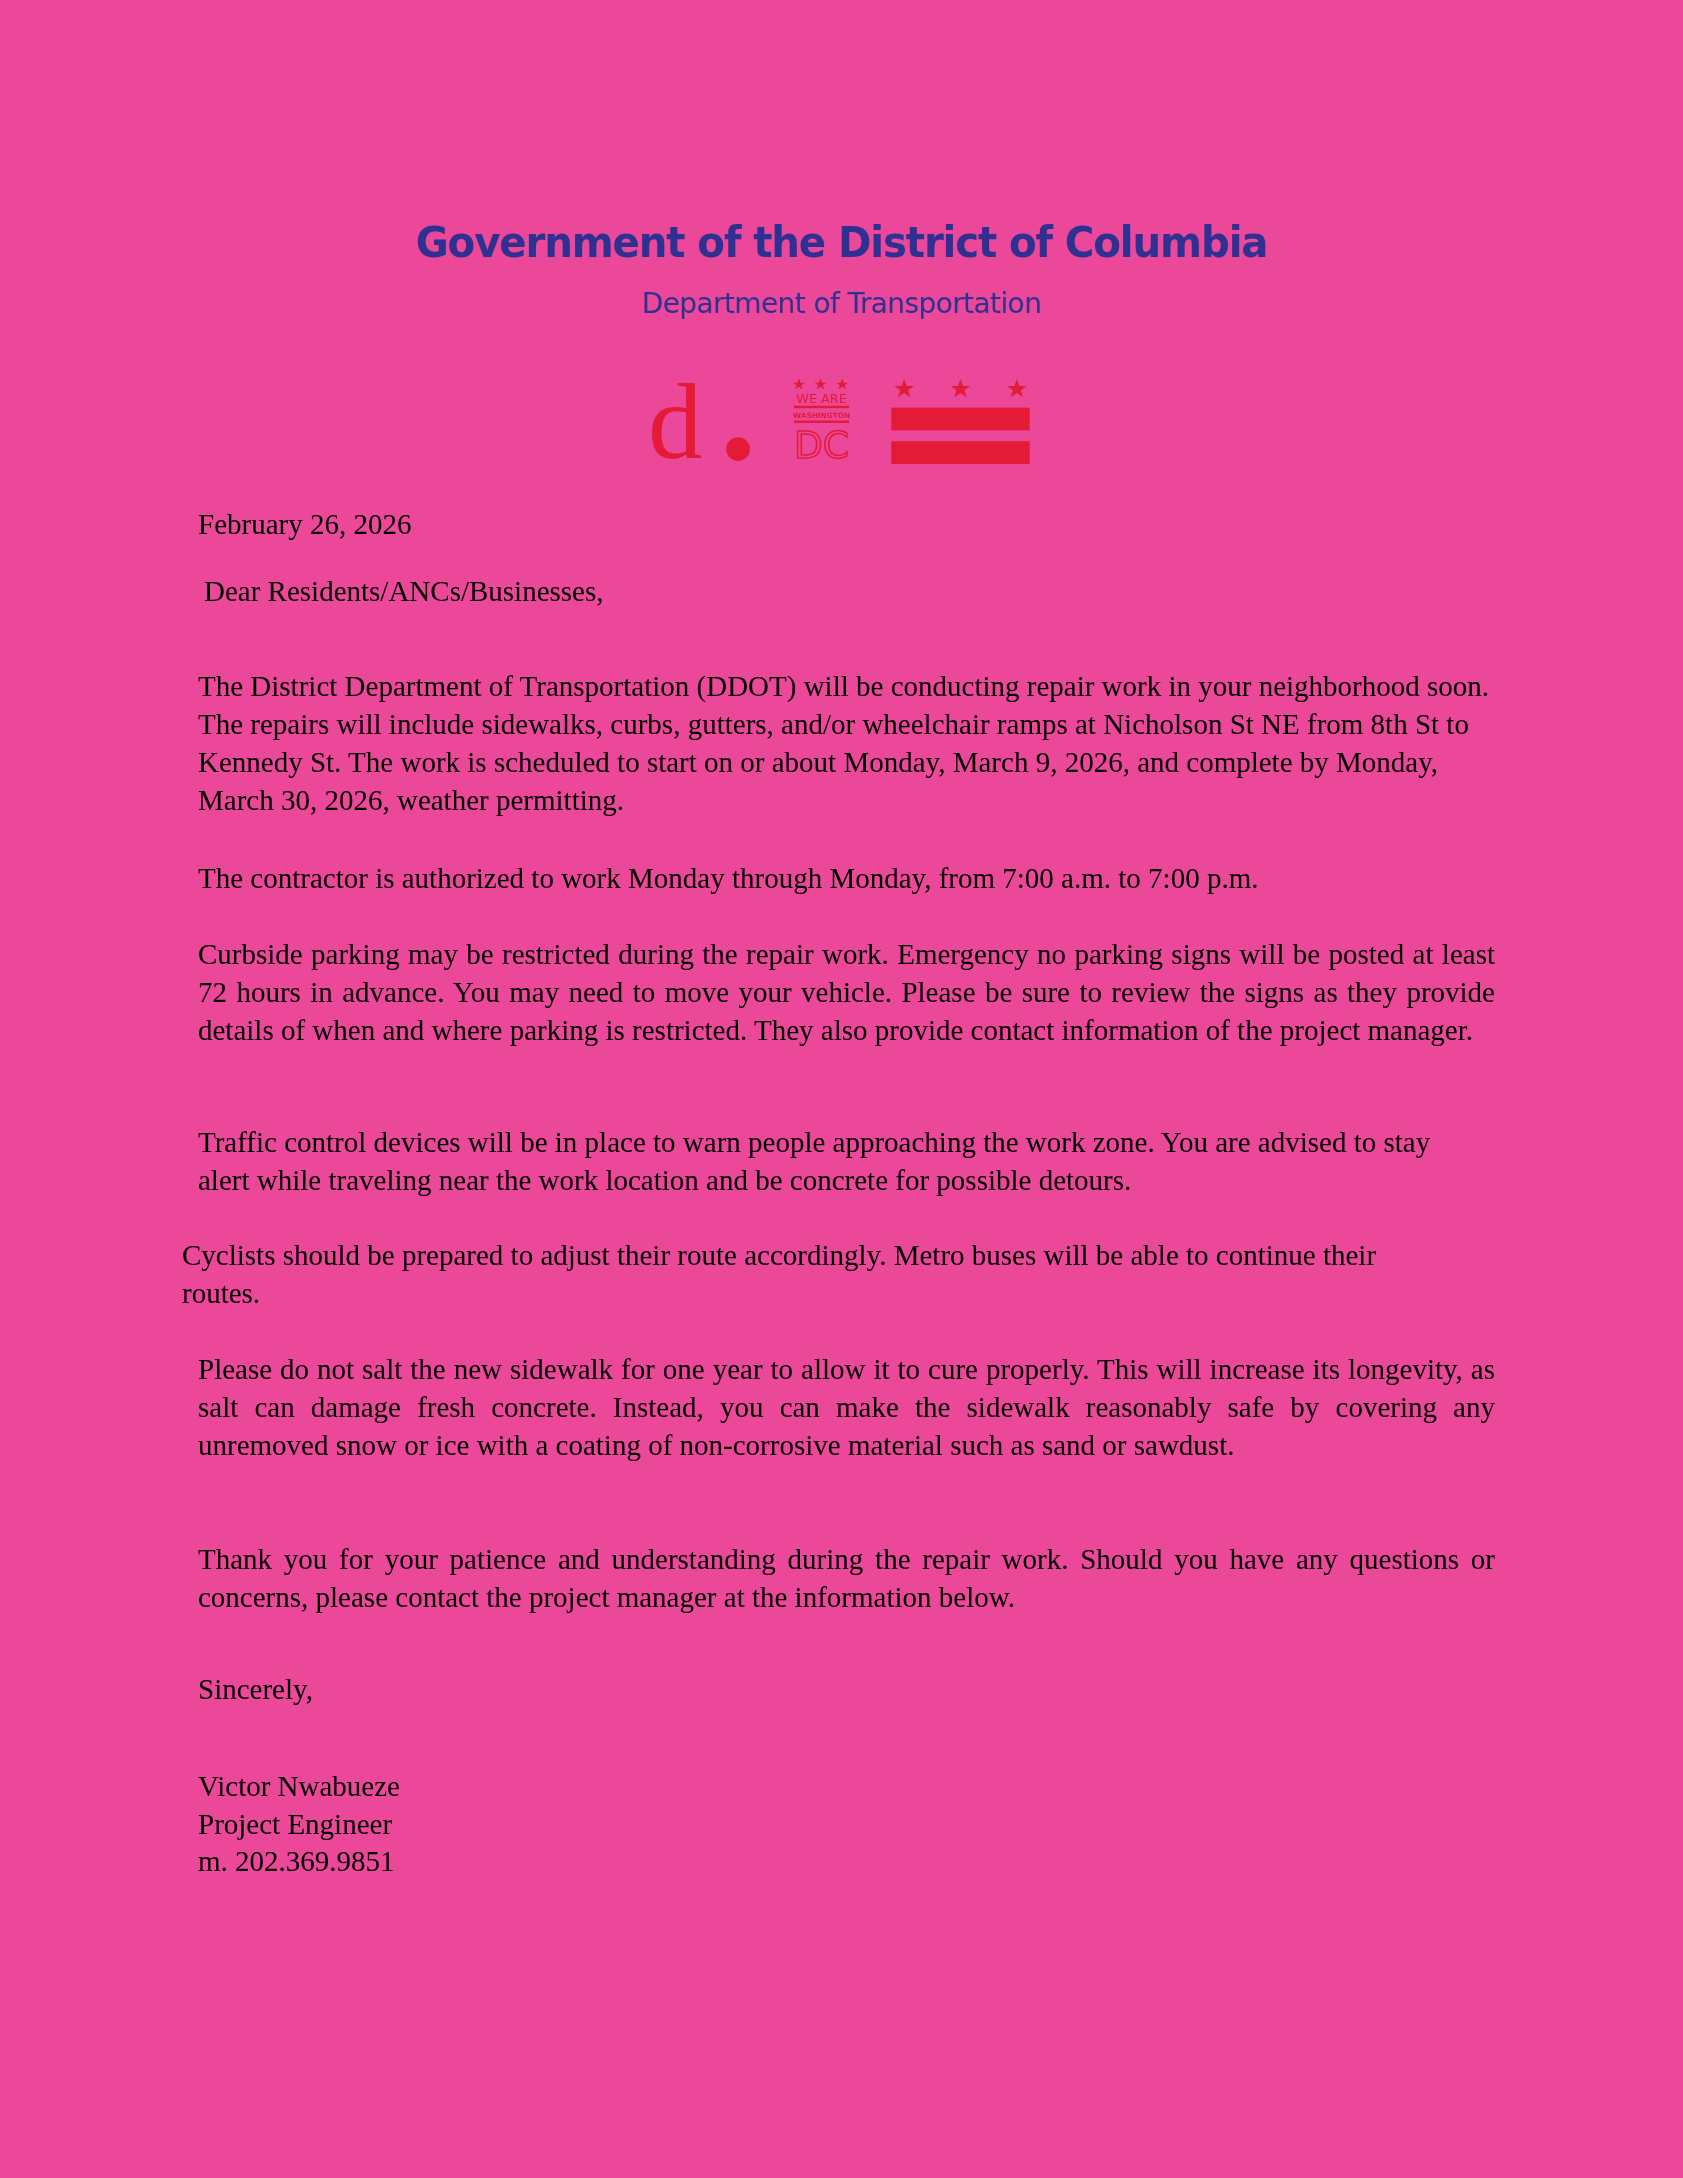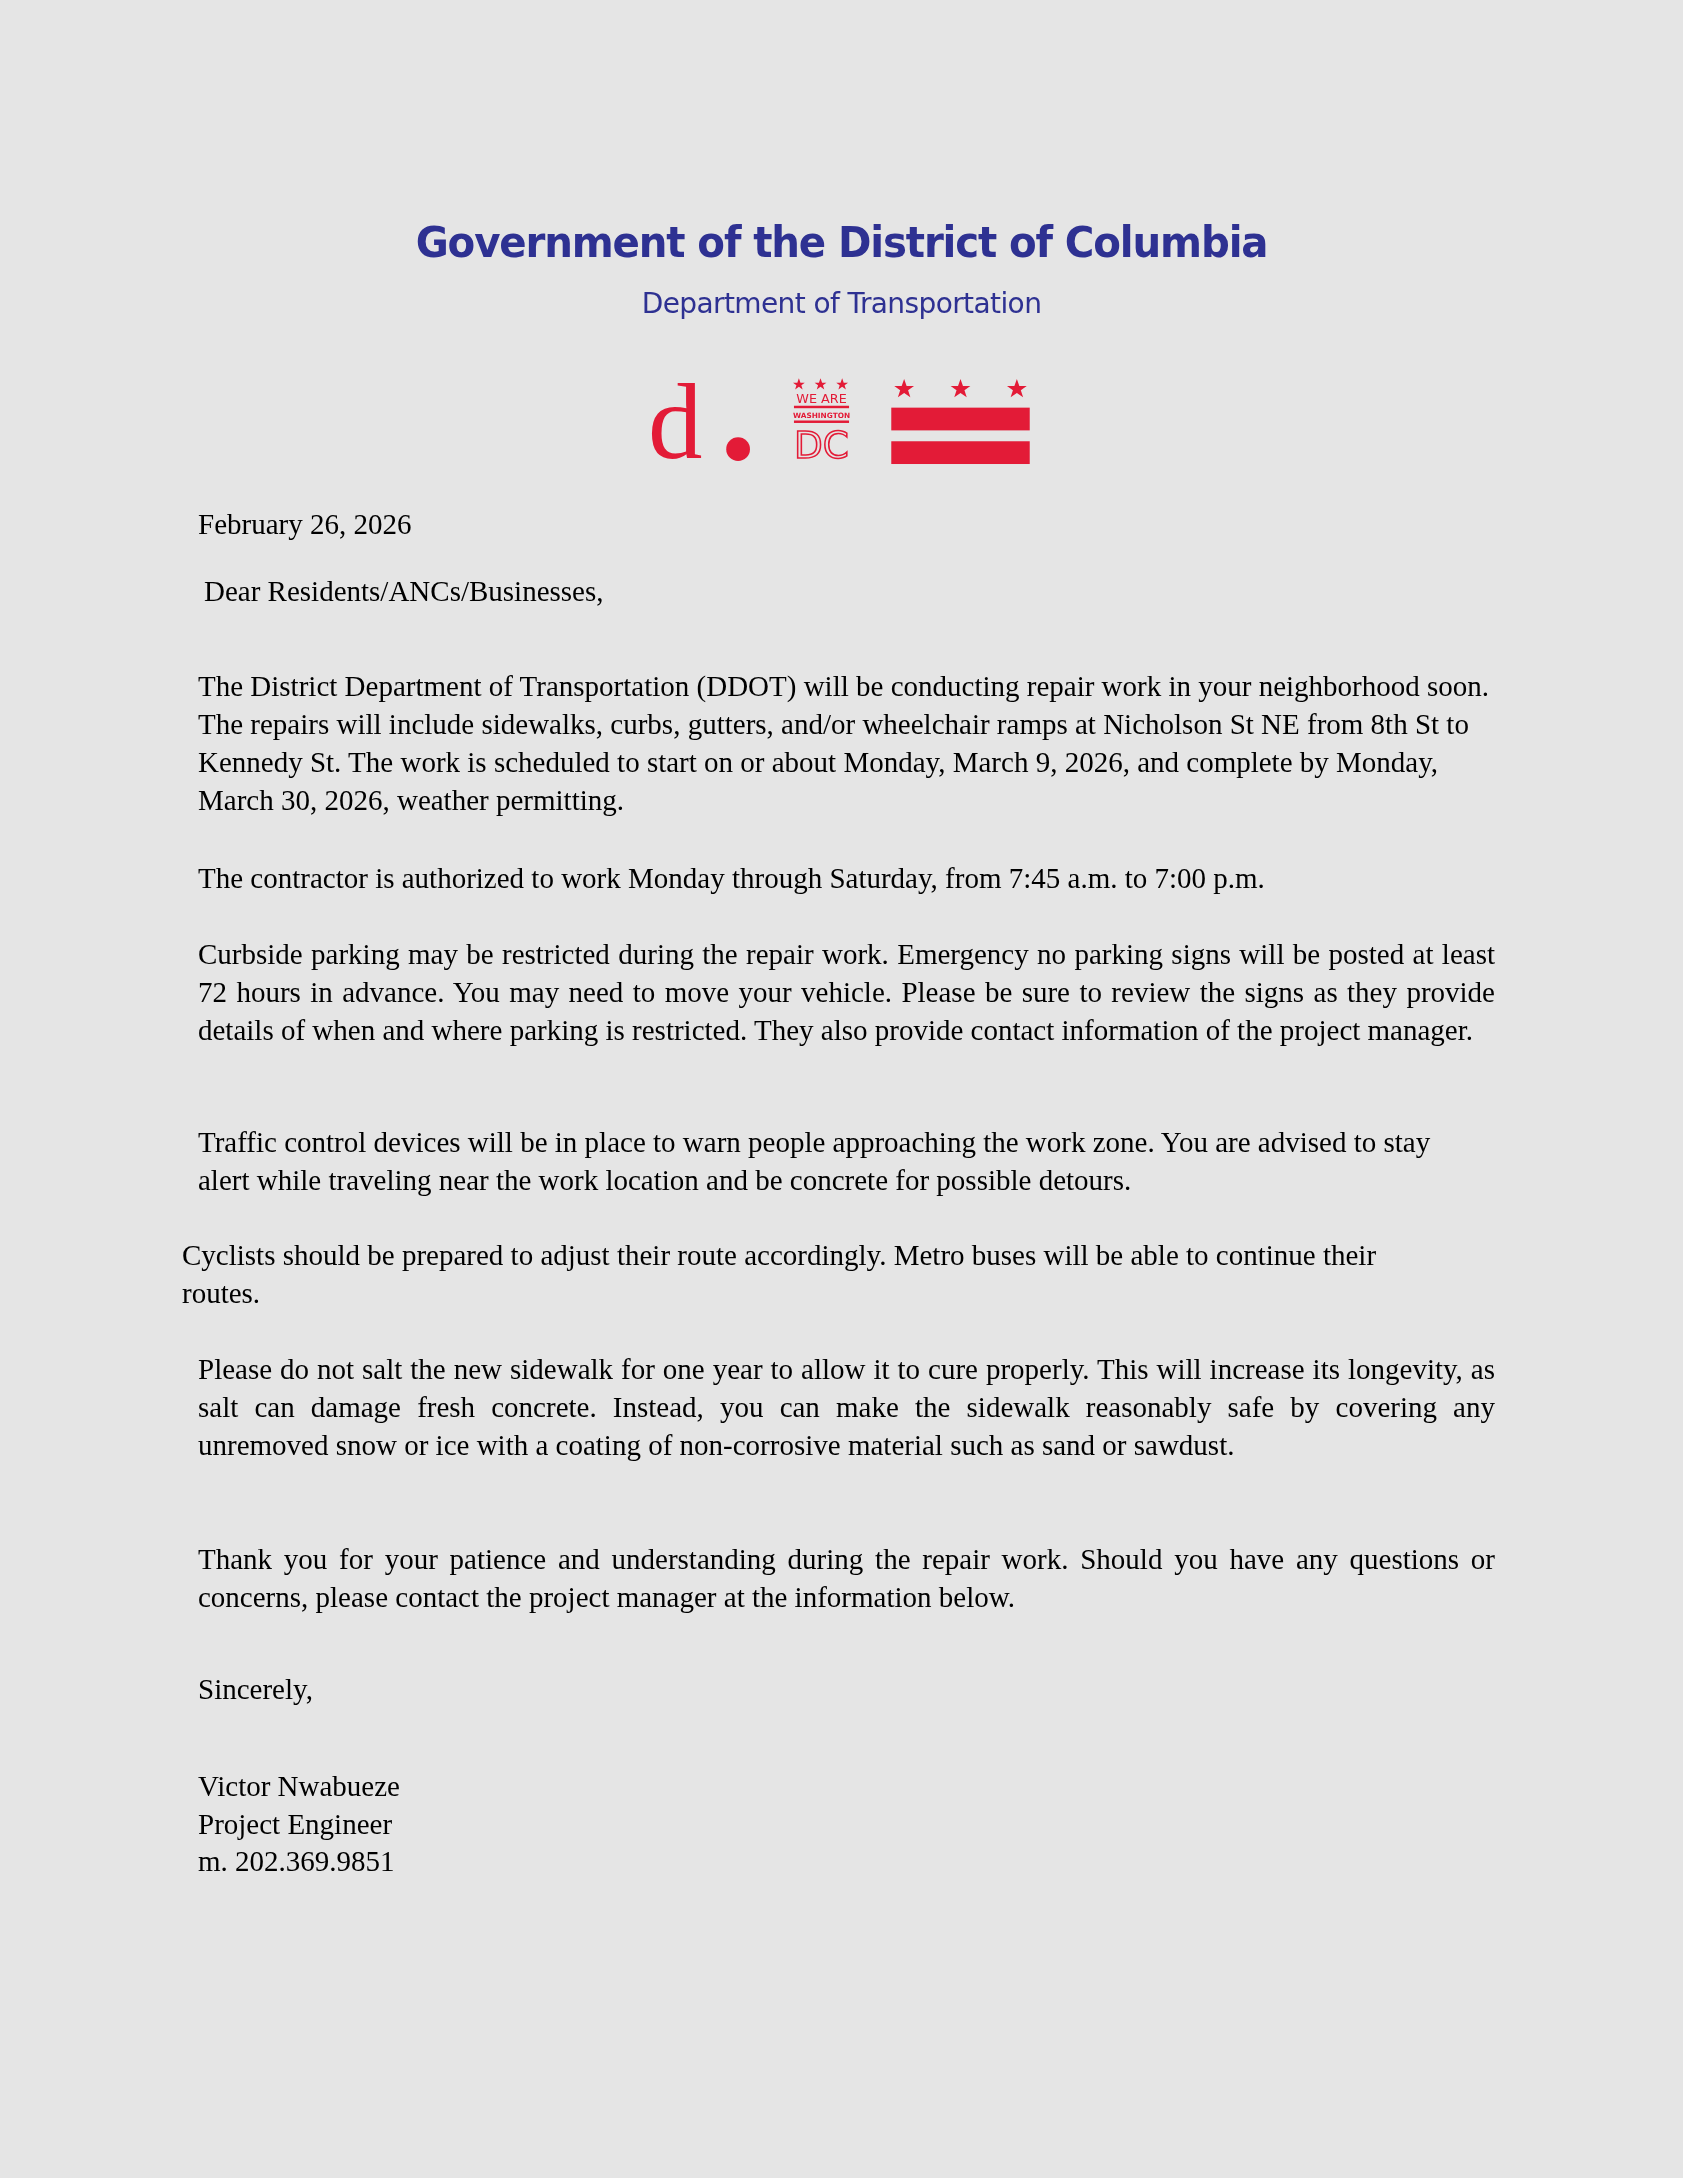--- a/index.html
+++ b/index.html
@@ -1,17 +1,17 @@
 <!DOCTYPE html>
 <html><head>
 <meta charset="utf-8">
 <style>
   html, body { margin: 0; padding: 0; background: #ffffff; }
   body { width: 1683px; height: 2178px; position: relative; overflow: hidden; }
-  .page { position: absolute; left: 0; top: 0; width: 1683px; height: 2178px; background: #e5e5e5; }
+  .page { position: absolute; left: 0; top: 0; width: 1683px; height: 2178px; background: #ec4899; }
 
   .hdr-title {
     position: absolute; left: 0; width: 1683px; top: 218px; text-align: center;
     font-family: "DejaVu Sans", sans-serif; font-weight: bold; font-size: 42px;
     color: #2e3192; letter-spacing: -1.2px; transform: scaleX(0.96);
   }
   .hdr-sub {
     position: absolute; left: 0; width: 1683px; top: 287px; text-align: center;
     font-family: "DejaVu Sans", sans-serif; font-weight: normal; font-size: 28px;
     color: #2e3192; letter-spacing: -0.6px;
@@ -63,21 +63,21 @@
       <rect x="0" y="66" width="140" height="23"></rect>
     </g>
   </svg>
 
   <div class="letter">
     <p class="para" style="top:505px;left:0;"><b>February 26, 2026</b></p>
     <p class="para" style="top:572px;left:0;margin-left:6px;"><b>Dear Residents/ANCs/Businesses,</b></p>
 
     <p class="para" style="top:667px;left:0;"><span>The District Department of Transportation (DDOT) will be conducting repair work in your neighborhood soon. The repairs will include sidewalks, curbs, gutters, and/or wheelchair ramps at </span><b>Nicholson St NE from 8th St to Kennedy St.</b><span> The work is scheduled to start on or about </span><b>Monday, March 9, 2026</b><span>, and complete by </span><b>Monday, March 30, 2026,</b><span> weather permitting.</span></p>
 
-    <p class="para" style="top:859px;left:0;">The contractor is authorized to work Monday through Saturday, from 7:45 a.m. to 7:00 p.m.</p>
+    <p class="para" style="top:859px;left:0;">The contractor is authorized to work Monday through Monday, from 7:00 a.m. to 7:00 p.m.</p>
 
     <p class="para justify" style="top:935px;left:0;"><span>Curbside parking may be restricted during the repair work. Emergency no parking signs will be posted at least 72 hours in advance. </span><b>You may need to move your vehicle.</b><span> Please be sure to review the signs as they provide details of when and where parking is restricted. They also provide contact information of the project manager.</span></p>
 
     <p class="para" style="top:1123px;left:0;width:1277px;">Traffic control devices will be in place to warn people approaching the work zone. You are advised to stay alert while traveling near the work location and be concrete for possible detours.</p>
 
     <p class="para" style="top:1236px;left:-16px;width:1277px;">Cyclists should be prepared to adjust their route accordingly. Metro buses will be able to continue their routes.</p>
 
     <p class="para justify" style="top:1350px;left:0;">Please do not salt the new sidewalk for one year to allow it to cure properly. This will increase its longevity, as salt can damage fresh concrete. Instead, you can make the sidewalk reasonably safe by covering any unremoved snow or ice with a coating of non-corrosive material such as sand or sawdust.</p>
 
     <p class="para justify" style="top:1540px;left:0;">Thank you for your patience and understanding during the repair work. Should you have any questions or concerns, please contact the project manager at the information below.</p>

